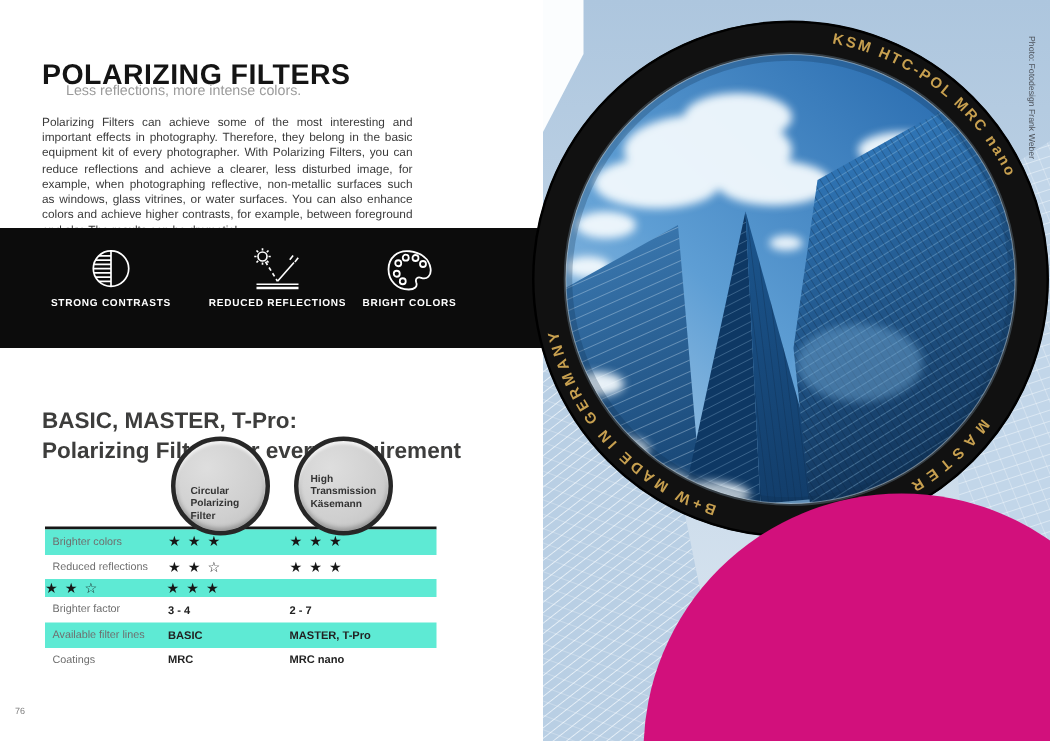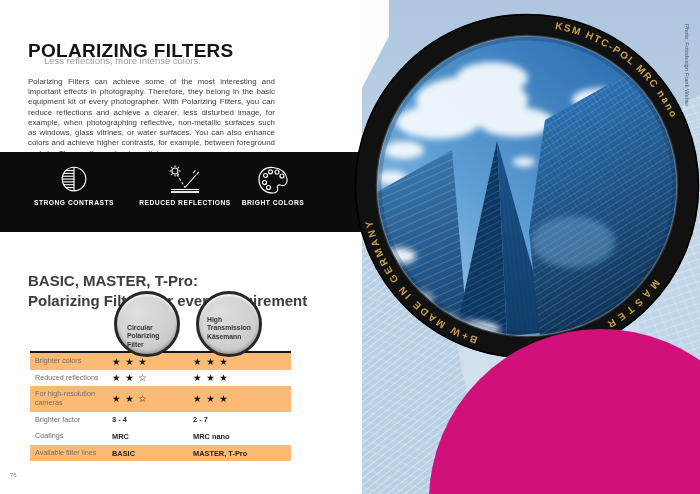--- a/index.html
+++ b/index.html
@@ -25,21 +25,21 @@
         box-shadow:inset 0 2px 2px rgba(255,255,255,.7), inset 0 -2px 3px rgba(0,0,0,.25);}
   .chip1{left:114px;top:291px;}
   .chip2{left:196px;top:291px;}
   .chip-text{position:absolute;font-size:6.8px;font-weight:bold;color:#333;line-height:1.25;}
   .chip1 .chip-text{left:10px;top:30px;}
   .chip2 .chip-text{left:8px;top:22px;}
   .chip-text span{display:block;}
 
   .spec-table{left:30px;top:351px;width:261px;border-top:2px solid #161616;z-index:2;}
   .row{display:flex;align-items:center;}
-  .row.odd{background:#fdba74;}
+  .row.odd{background:#5eead4;}
   .row.even{background:#ffffff;}
   .c-label{width:82px;padding:4px 2px 4px 5px;font-size:7.2px;color:#6e6e6e;line-height:1.2;box-sizing:border-box;}
   .c-v1{width:81px;}
   .c-v2{flex:1;}
   .val{font-size:7.4px;font-weight:bold;color:#222;}
   .stars{font-size:9.5px;letter-spacing:1px;color:#161616;font-weight:normal;}
 
   .page-number{left:10px;top:472px;font-size:6px;color:#808080;}
 
   
@@ -142,38 +142,37 @@
       <div class="c-label">Brighter colors</div>
       <div class="c-v1 val stars">★ ★ ★</div>
       <div class="c-v2 val stars">★ ★ ★</div>
     </div>
     <div class="row even">
       <div class="c-label">Reduced reflections</div>
       <div class="c-v1 val stars">★ ★ ☆</div>
       <div class="c-v2 val stars">★ ★ ★</div>
     </div>
     <div class="row odd">
-      <div class="c-label">For high-resolution cameras</div>
       <div class="c-v1 val stars">★ ★ ☆</div>
       <div class="c-v2 val stars">★ ★ ★</div>
     </div>
     <div class="row even">
       <div class="c-label">Brighter factor</div>
       <div class="c-v1 val">3 - 4</div>
       <div class="c-v2 val">2 - 7</div>
     </div>
+    <div class="row odd">
+      <div class="c-label">Available filter lines</div>
+      <div class="c-v1 val">BASIC</div>
+      <div class="c-v2 val">MASTER, T-Pro</div>
+    </div>
     <div class="row even">
       <div class="c-label">Coatings</div>
       <div class="c-v1 val">MRC</div>
       <div class="c-v2 val">MRC nano</div>
-    </div>
-    <div class="row odd">
-      <div class="c-label">Available filter lines</div>
-      <div class="c-v1 val">BASIC</div>
-      <div class="c-v2 val">MASTER, T-Pro</div>
     </div>
   </div>
 
   <div class="abs page-number">76</div>
 
   <svg class="abs photo-svg" width="350" height="494" viewBox="350 0 350 494">
     <defs>
       <linearGradient id="gBg" x1="0" y1="0" x2="0" y2="1">
         <stop offset="0" stop-color="#adc6de"></stop>
           <stop offset="1" stop-color="#dde8f2"></stop>

